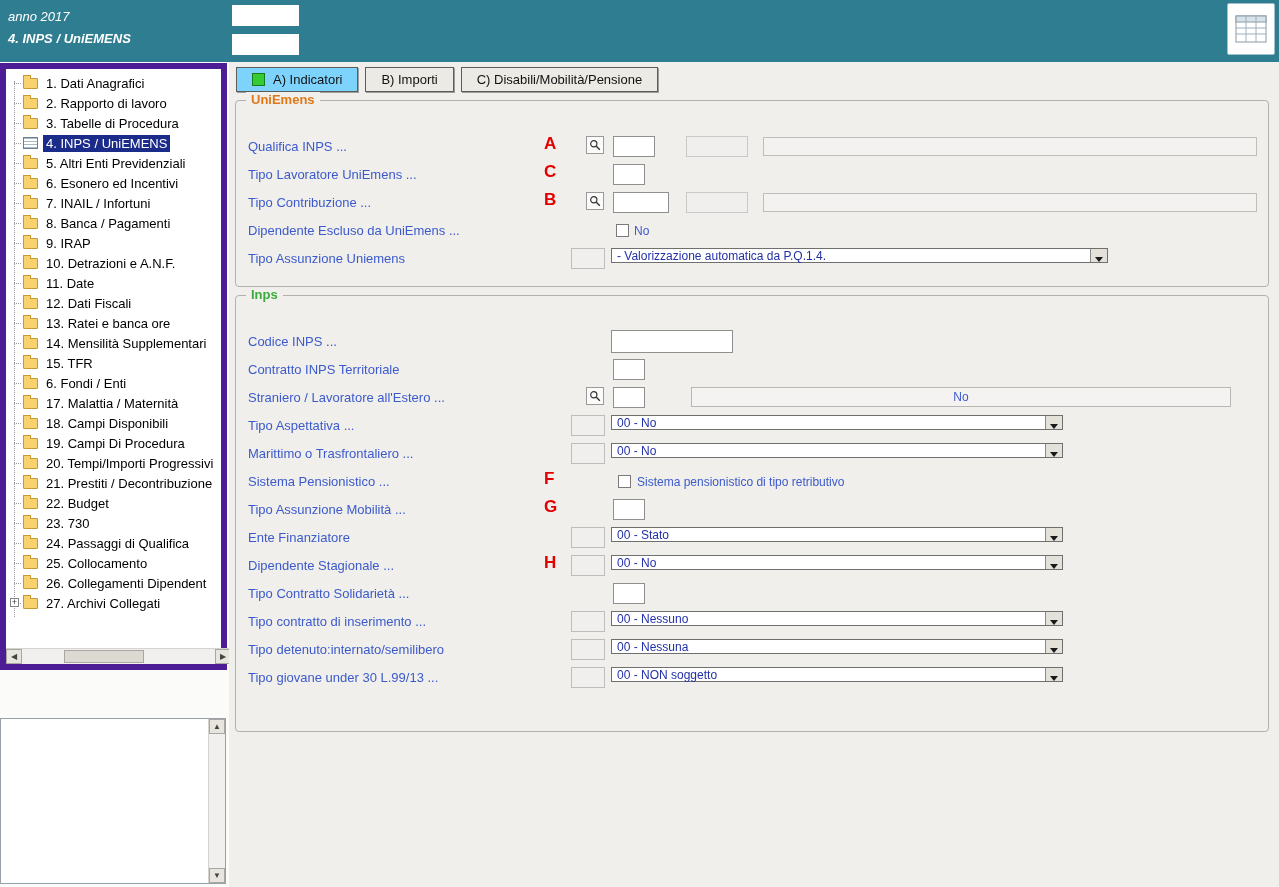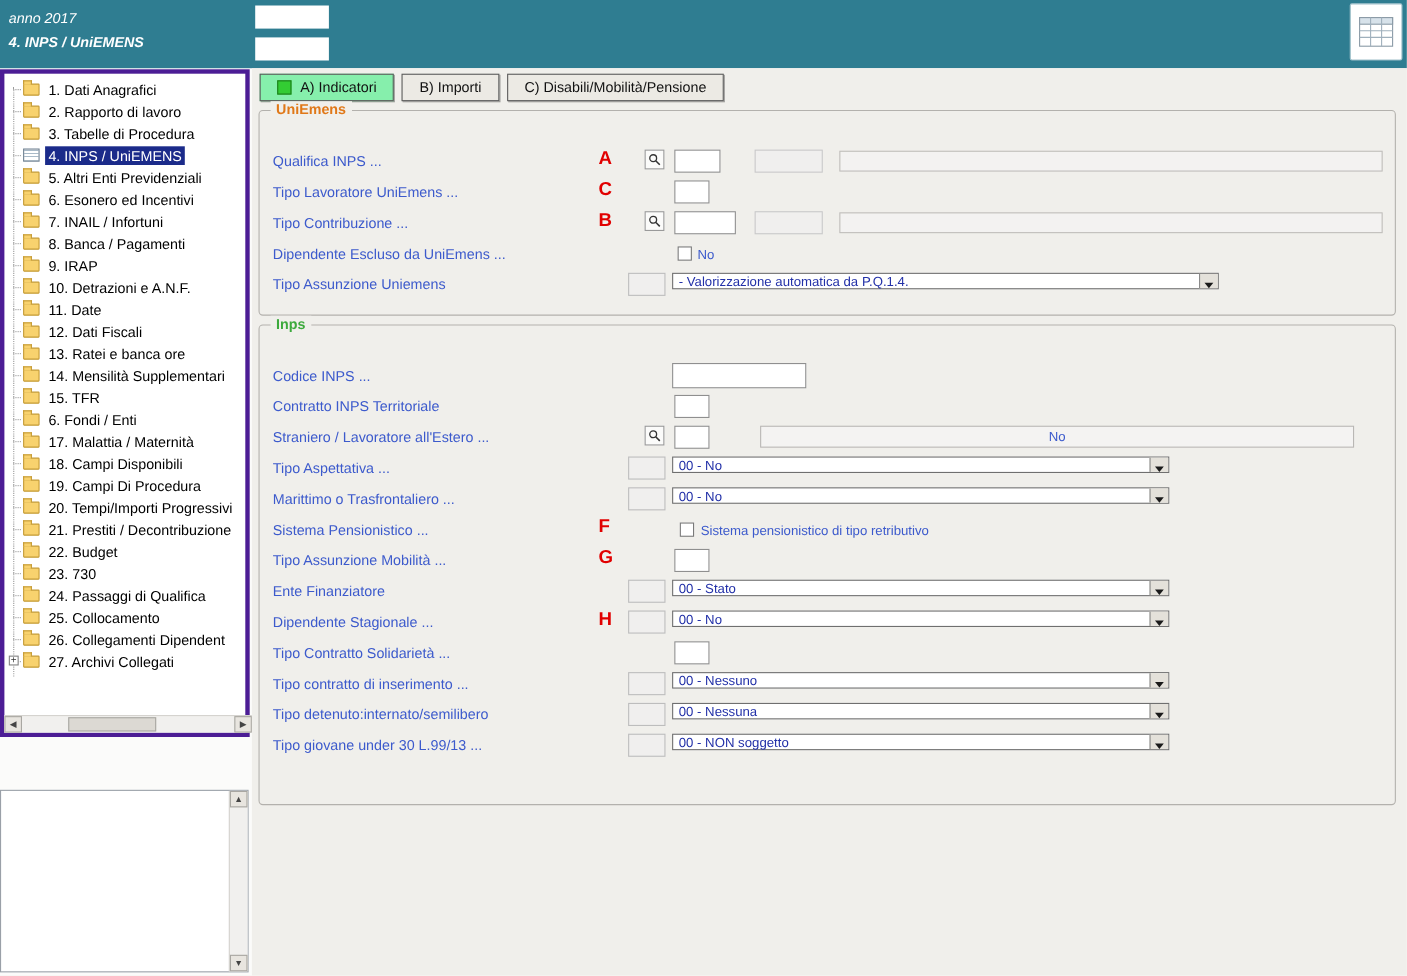--- a/index.html
+++ b/index.html
@@ -10,21 +10,21 @@
   
   .topbar { position:absolute; left:0; top:0; width:1279px; height:62px; background:#2f7d91; }
   .hdr-text { position:absolute; left:8px; top:9px; color:#ffffff; }
   .hdr-year { font-size:13px; font-style:italic; }
   .hdr-section { font-size:13px; font-weight:bold; font-style:italic; margin-top:7px; }
   .hdr-input { position:absolute; left:232px; width:67px; height:21px; background:#fff; border:none; font:12px "Liberation Sans",sans-serif; padding:0 3px; }
   .hdr-input.one { top:5px; } .hdr-input.two { top:34px; }
   .hdr-gridbox { position:absolute; right:4px; top:3px; width:48px; height:52px; background:#fff; border:1px solid #9fc0ca; border-radius:2px; display:flex; align-items:center; justify-content:center; }
 
   
-  .tree-box { position:absolute; left:0; top:63px; width:227px; height:607px; background:#fff; border:4px solid #4c1d95; }
+  .tree-box { position:absolute; left:0; top:63px; width:227px; height:607px; background:#fff; border:6px solid #4c1d95; }
   .tree { position:absolute; left:0; top:4px; right:1px; bottom:18px; overflow:hidden; }
   .tree::before { content:''; position:absolute; left:8px; top:8px; height:536px; border-left:1px dotted #9a9a9a; }
   .tree-item { position:relative; display:flex; align-items:center; height:20px; padding-left:17px; font-size:13px; color:#000; white-space:nowrap; }
   .tree-item::before { content:''; position:absolute; left:8px; top:10px; width:7px; border-top:1px dotted #9a9a9a; }
   .expander { position:absolute; left:4px; top:5px; width:9px; height:9px; display:none; background:#fff; border:1px solid #848484; font-size:9px; line-height:7px; text-align:center; color:#333; }
   .expander.visible { display:block; }
   .folder-icon { position:relative; flex:none; width:15px; height:11px; margin-right:5px; background:#f8d26e; border:1px solid #c49a35; border-radius:1px; }
   .folder-icon::before { content:''; position:absolute; left:-1px; top:-4px; width:6px; height:3px; background:#f8d26e; border:1px solid #c49a35; border-bottom:none; }
   .form-icon { flex:none; width:15px; height:12px; margin-right:5px; border:1px solid #6d7f90; background:repeating-linear-gradient(to bottom,#a9bac8 0 1px,#ffffff 1px 3px); }
   .tree-label { padding:1px 3px; }
@@ -38,21 +38,21 @@
 
   .notes-box { position:absolute; left:0; top:718px; width:226px; height:166px; background:#fff; border:1px solid #9aa0a8; }
   .vscroll { position:absolute; right:0; top:0; width:17px; height:100%; background:#f1f0ee; border-left:1px solid #d5d3cf; }
   .vscroll .sb-btn { width:16px; }
 
   
   .main { position:absolute; left:229px; top:62px; width:1050px; height:825px; background:#f0efeb; }
 
   .tabbar { position:absolute; left:7px; top:5px; display:flex; gap:7px; }
   .tab { height:25px; padding:0 15px; display:flex; align-items:center; background:#eceae4; border:1px solid #5c5c5c; box-shadow:1px 1px 0 rgba(60,60,60,.45); font-size:13px; color:#111; cursor:default; }
-  .tab.active { background:#86efac; }
+  .tab.active { background:#7dd3fc; }
   .tab-green { width:13px; height:13px; background:#33cc33; border:1px solid #1b7c1b; margin-right:8px; }
 
   .grp { position:absolute; left:6px; width:1034px; border:1px solid #b3b1ad; border-radius:4px; }
   .grp-uniemens { top:38px; height:187px; }
   .grp-inps { top:233px; height:437px; }
   .legend { position:absolute; top:-9px; left:10px; background:#f0efeb; padding:0 5px; font-size:13px; font-weight:bold; }
   .legend.orange { color:#e07818; } .legend.green { color:#3daa3d; }
   .rows { position:absolute; left:0; right:0; top:32px; }
   .row { position:relative; height:28px; }
 

